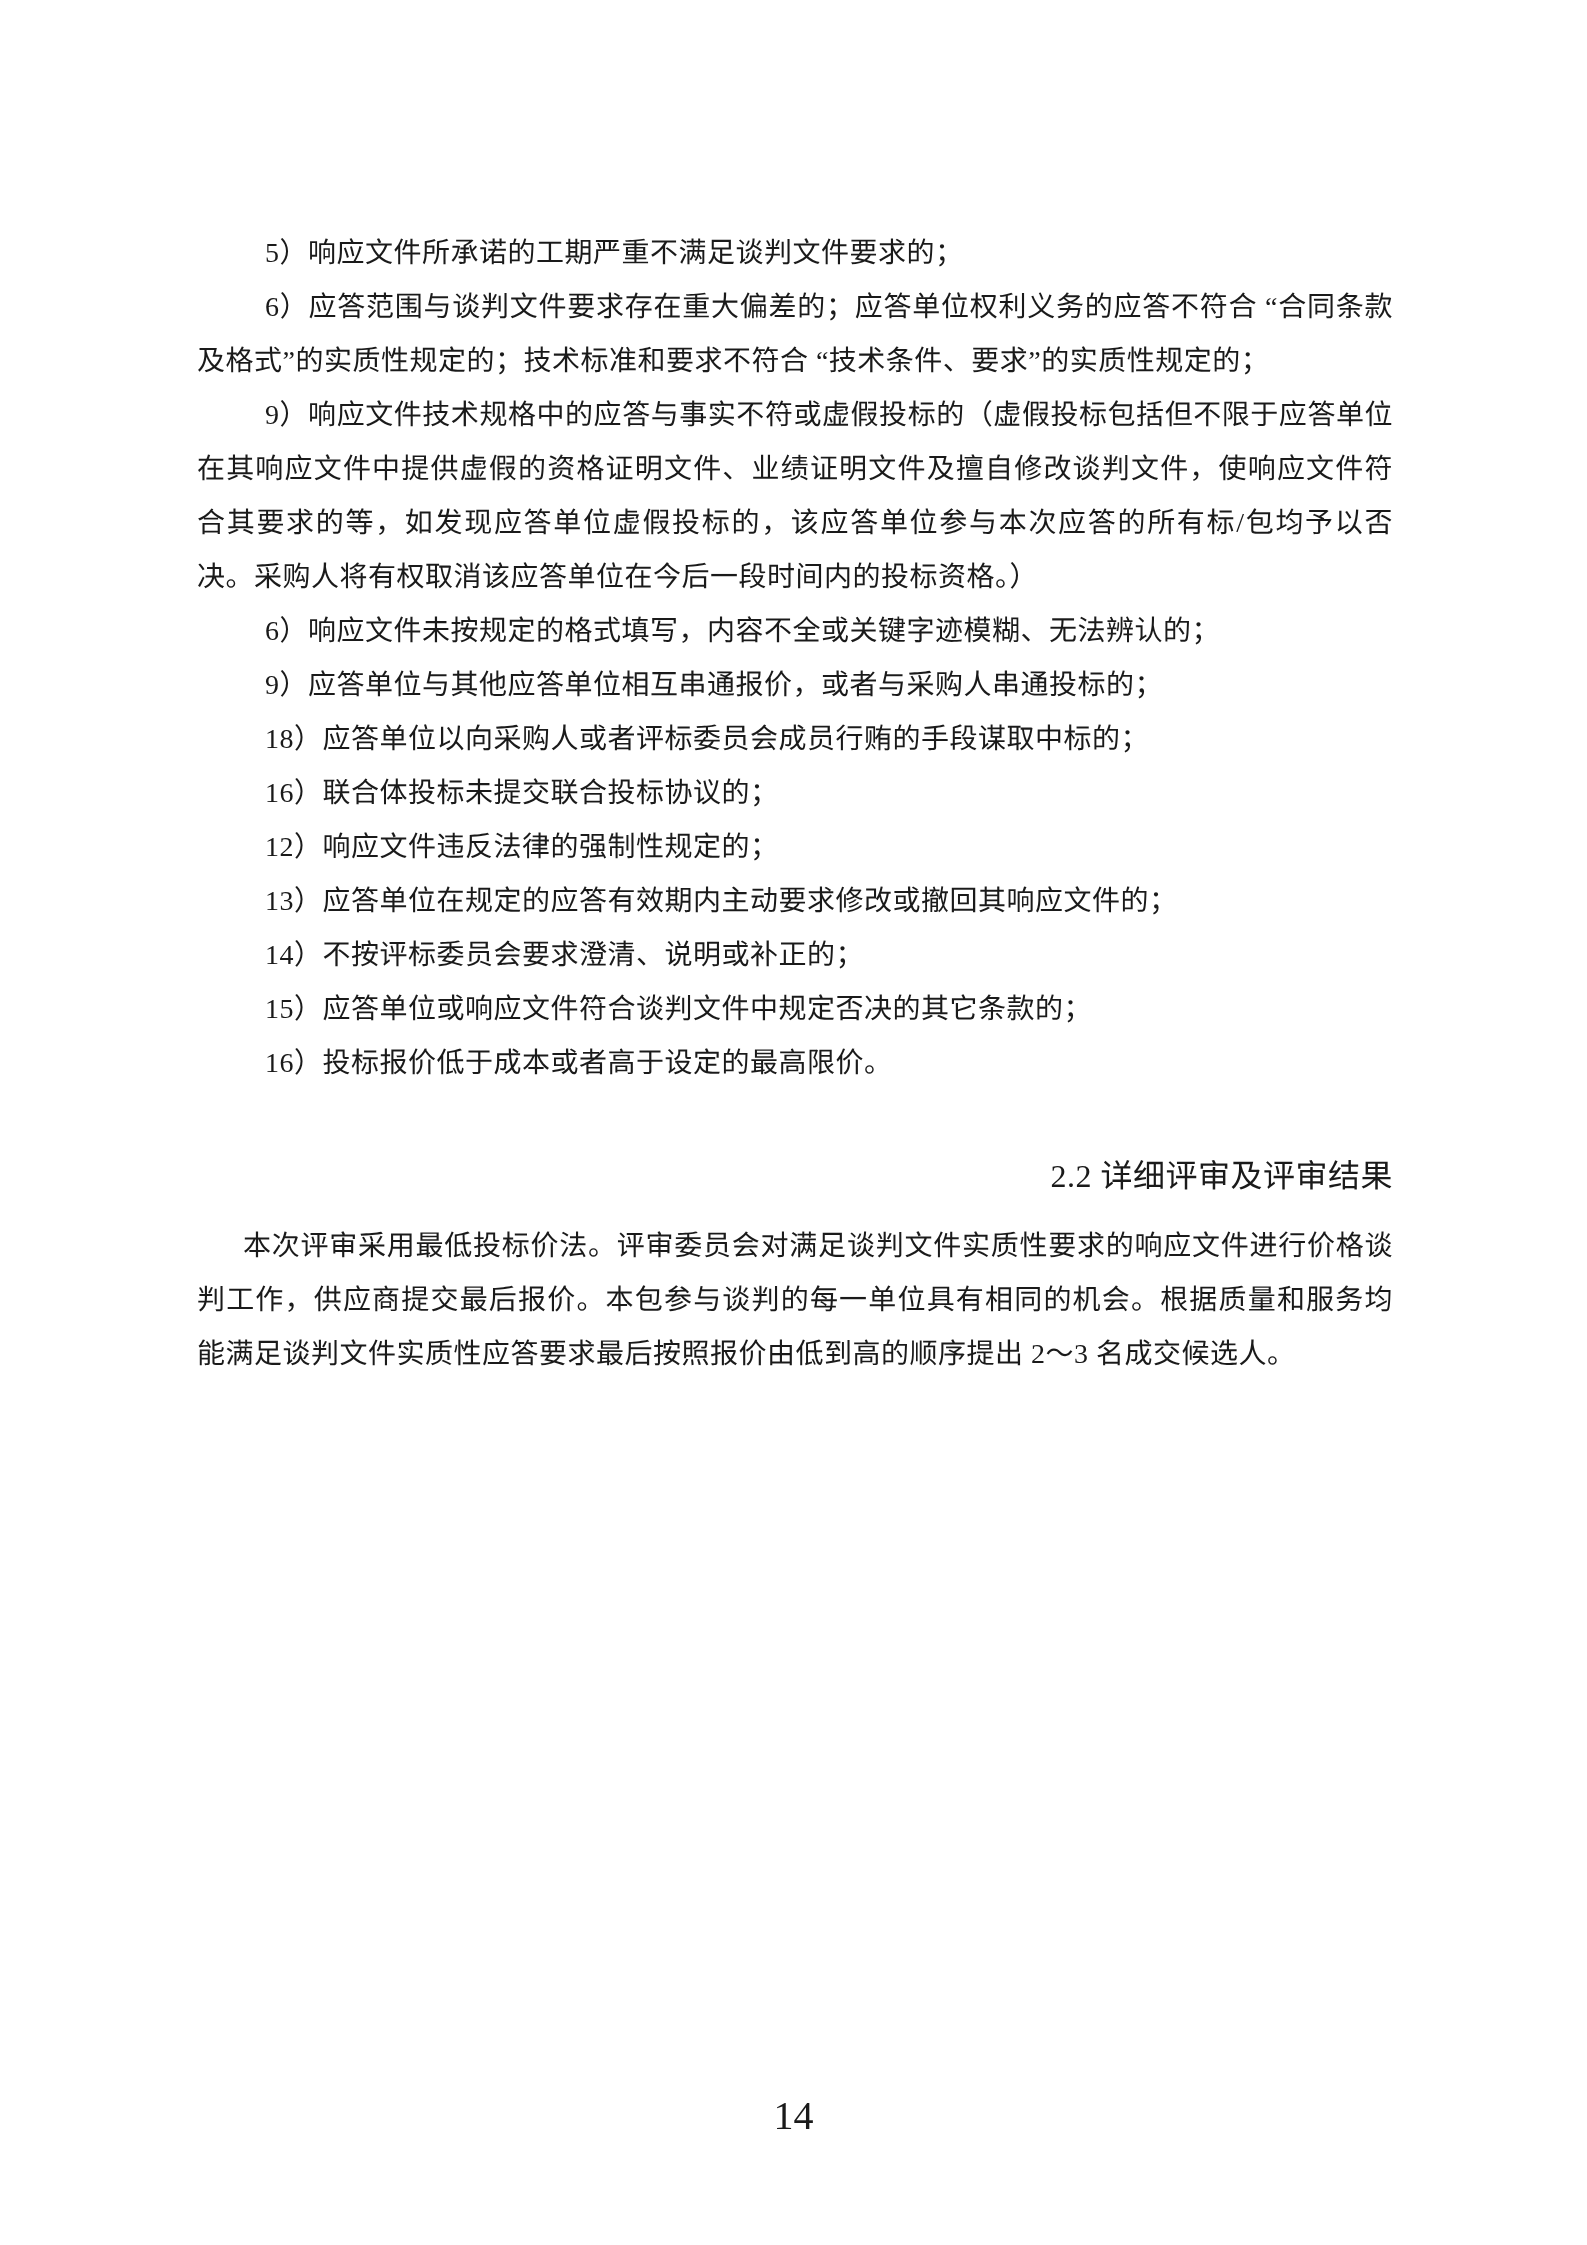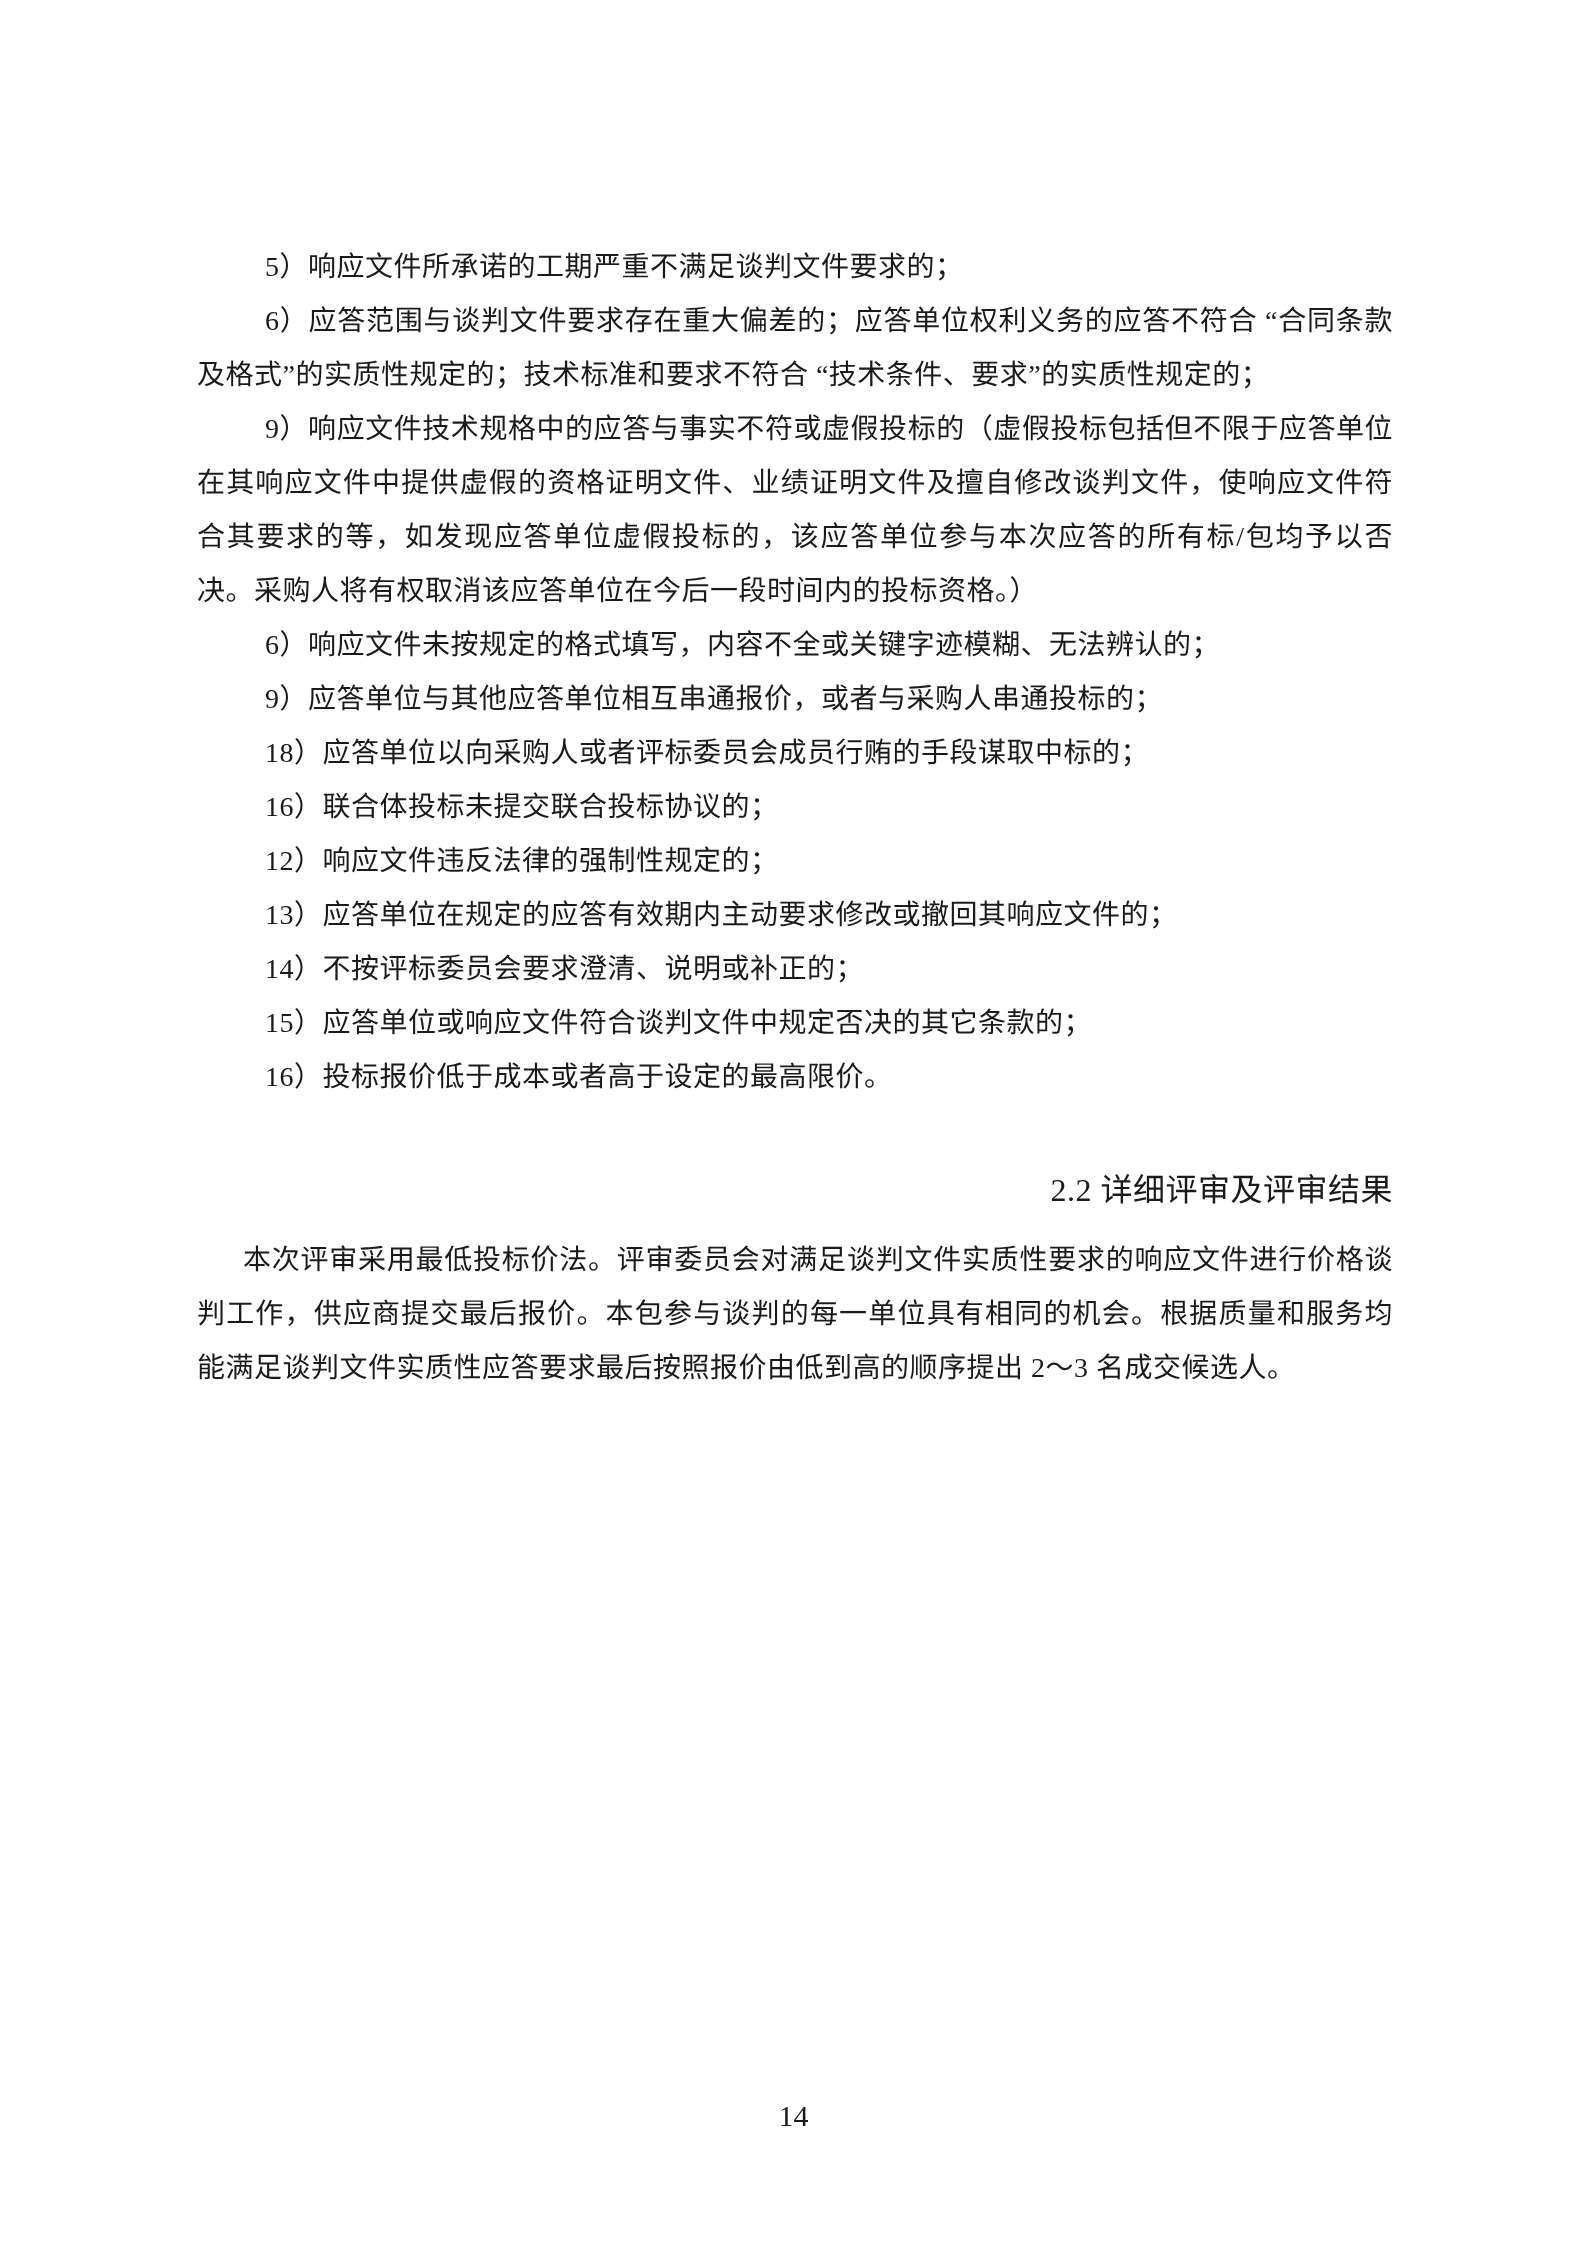--- a/index.html
+++ b/index.html
@@ -20,21 +20,21 @@
     position: relative;
     width: 1587px;
     height: 2245px;
     background: #ffffff;
     overflow: hidden;
   }
 
   .content {
     position: absolute;
     left: 197px;
-    top: 240px;
+    top: 226px;
     width: 1196px;
     font-size: 28px;
     line-height: 54px;
     text-align: justify;
     text-justify: inter-character;
     letter-spacing: 0.5px;
   }
 
   .list-item {
     text-indent: 68px;
@@ -56,21 +56,21 @@
 
   .page-footer {
     position: absolute;
     left: 0;
     width: 1587px;
     top: 2098px;
     text-align: center;
   }
 
   .page-number {
-    font-size: 30px;
+    font-size: 40px;
     line-height: 36px;
     color: #1a1a1a;
   }
 </style>
 </head>
 <body>
 
 <div class="page">
 
   <main class="content">

